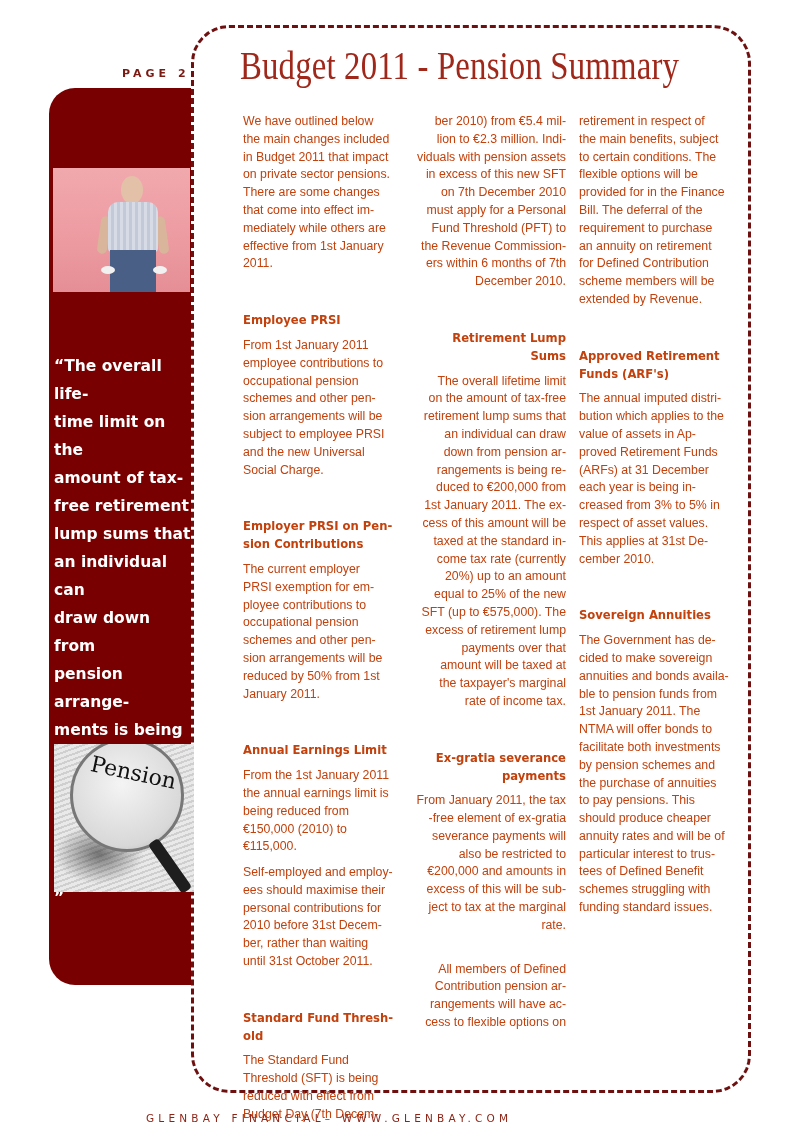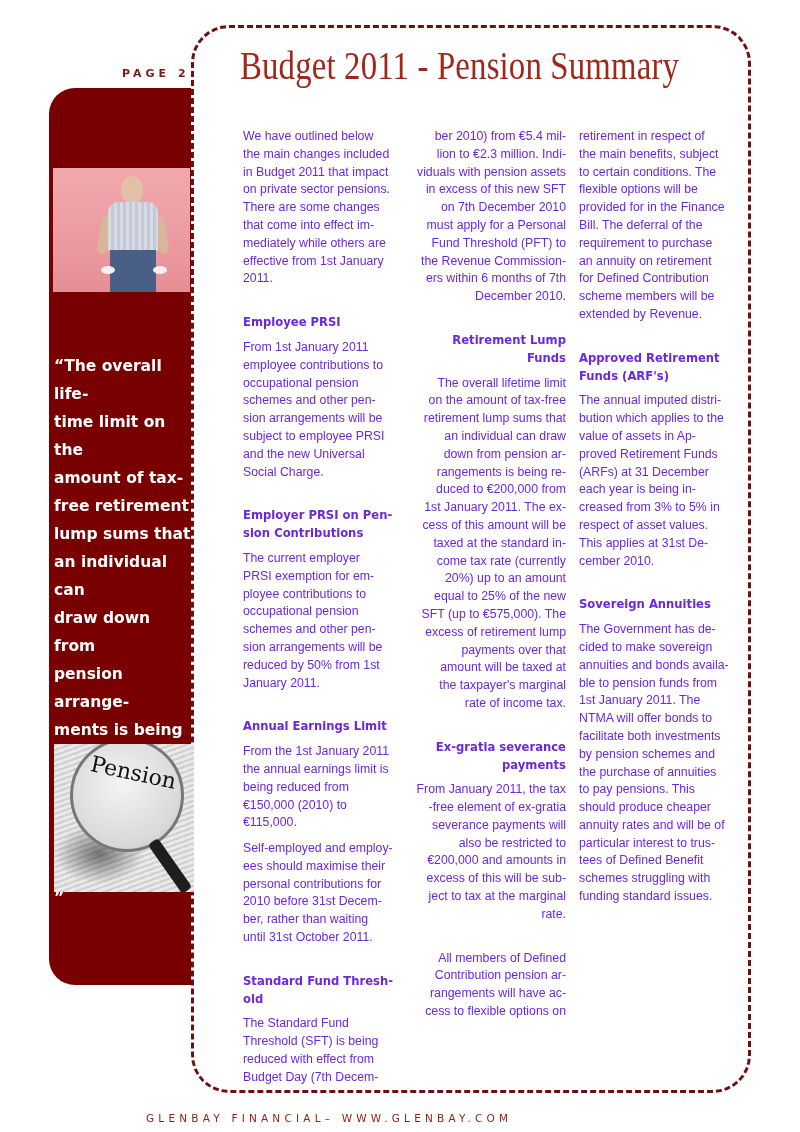--- a/index.html
+++ b/index.html
@@ -53,26 +53,26 @@
     .photo2 .shadow { position:absolute; left:0; top:80px; width:90px; height:60px; background: radial-gradient(ellipse at 50% 50%, rgba(40,40,40,.6), rgba(40,40,40,0) 70%); }
     .photo2 .word {
       position:absolute; left:36px; top:16px; font-family:"DejaVu Serif", serif; font-size:22px; color:#111;
       transform: rotate(12deg);
     }
     .title {
       position: absolute; left: 240px; top: 42px; width: 480px;
       font-family: "Liberation Serif", serif; font-size: 40px; color: #a0281a;
       transform: scaleX(0.82); transform-origin: left top; white-space: nowrap; letter-spacing: 0.2px;
     }
-    .col { position: absolute; top: 128px; width: 152px; font-size: 12.3px; line-height: 17.8px; color: #6d28d9; }
+    .col { position: absolute; top: 113px; width: 152px; font-size: 12.3px; line-height: 17.8px; color: #c2410c; }
     .col1 { left: 243px; }
     .col2 { left: 414px; text-align: right; }
     .col3 { left: 579px; }
     .col p { margin: 0 0 8px 0; white-space: pre-line; }
-    .col h3 { margin: 0 0 7px 0; font-size: 12.3px; font-weight: bold; line-height: 17.8px; white-space: pre-line; font-family: "DejaVu Sans", sans-serif; font-size: 11.6px;}
+    .col h3 { margin: 13px 0 7px 0; font-size: 12.3px; font-weight: bold; line-height: 17.8px; white-space: pre-line; font-family: "DejaVu Sans", sans-serif; font-size: 11.6px;}
     .col .gap { height: 18px; }
     .footer {
       position: absolute; left: 146px; top: 1112px;
       font-family: "DejaVu Sans", sans-serif; font-size: 10.5px; font-weight: normal;
       letter-spacing: 4.2px; color: #8e2416;
     }
   </style>
 </head>
 <body>
 
@@ -171,21 +171,21 @@
 viduals with pension assets
 in excess of this new SFT
 on 7th December 2010
 must apply for a Personal
 Fund Threshold (PFT) to
 the Revenue Commission-
 ers within 6 months of 7th
 December 2010.</p>
     <div class="gap"></div>
     <h3>Retirement Lump
-Funds</h3>
+Sums</h3>
     <p>The overall lifetime limit
 on the amount of tax-free
 retirement lump sums that
 an individual can draw
 down from pension ar-
 rangements is being re-
 duced to €200,000 from
 1st January 2011. The ex-
 cess of this amount will be
 taxed at the standard in-

